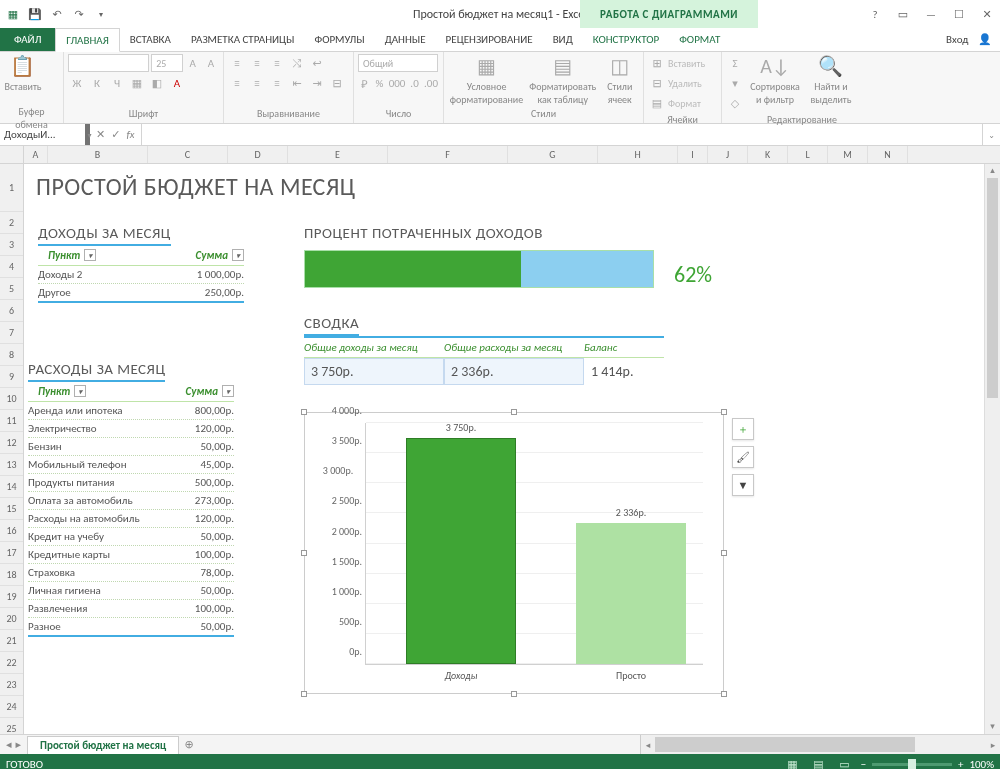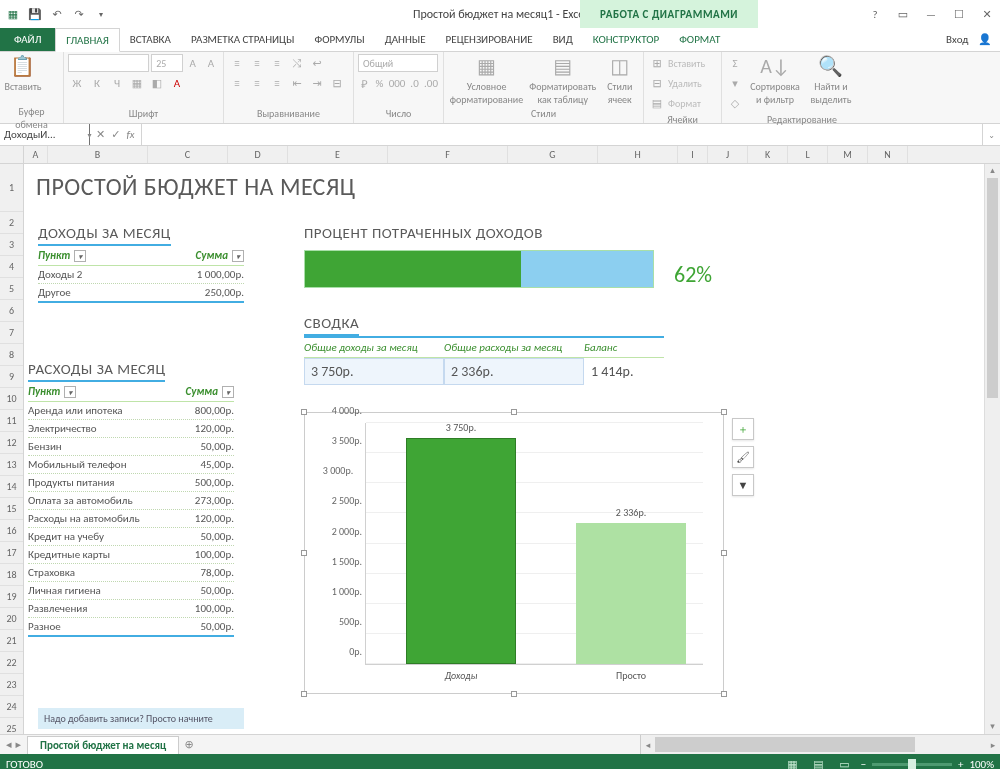--- a/index.html
+++ b/index.html
@@ -29,21 +29,21 @@
 .group-label { text-align: center; font-size: 10px; color: #888; padding: 1px 0; }
 .btn-big { width: 38px; height: 50px; display: flex; flex-direction: column; align-items: center; justify-content: flex-start; color: #888; font-size: 10px; text-align: center; gap: 2px; }
 .btn-big .glyph { font-size: 20px; color: #aaa; }
 .mini { display: flex; flex-direction: column; gap: 2px; }
 .mini-row { display: flex; gap: 2px; align-items: center; }
 .ico-s { width: 18px; height: 18px; border: 1px solid transparent; display: flex; align-items: center; justify-content: center; color: #aaa; font-size: 11px; }
 .combo { height: 18px; border: 1px solid #d0d0d0; background: #fff; font-size: 10px; display: flex; align-items: center; padding: 0 4px; color: #aaa; }
 
 
 .formula-bar { height: 22px; border-bottom: 1px solid #d4d4d4; display: flex; align-items: stretch; }
-.namebox { width: 90px; border-right: 1px solid #737373; display: flex; align-items: center; padding: 0 4px; font-size: 11px; gap: 32px; }
+.namebox { width: 90px; border-right: 5px solid #737373; display: flex; align-items: center; padding: 0 4px; font-size: 11px; gap: 32px; }
 .namebox .dd { margin-left: auto; color: #888; font-size: 8px; }
 .fx-controls { display: flex; align-items: center; padding: 0 6px; gap: 6px; color: #888; border-right: 1px solid #d4d4d4; }
 .fx-input { flex: 1; display: flex; align-items: center; padding: 0 4px; }
 .fx-expand { width: 18px; border-left: 1px solid #d4d4d4; display: flex; align-items: center; justify-content: center; color: #888; font-size: 8px; }
 
 
 .colhdr { height: 18px; display: flex; border-bottom: 1px solid #d4d4d4; background: #f0f0f0; }
 .rowhdr-corner { width: 24px; border-right: 1px solid #d4d4d4; background: #f0f0f0; }
 .col { border-right: 1px solid #e0e0e0; text-align: center; font-size: 10px; color: #666; line-height: 18px; }
 .wA{width:24px}.wB{width:100px}.wC{width:80px}.wD{width:60px}.wE{width:100px}.wF{width:120px}.wG{width:90px}.wH{width:80px}.wI{width:30px}.wJ{width:40px}.wK{width:40px}.wL{width:40px}.wM{width:40px}.wN{width:40px}
@@ -52,21 +52,21 @@
 .sheet { position: relative; height: 570px; overflow: hidden; }
 .rowhdrs { position: absolute; left: 0; top: 0; width: 24px; background: #f0f0f0; border-right: 1px solid #d4d4d4; }
 .rowhdrs div { height: 22px; border-bottom: 1px solid #e0e0e0; text-align: center; font-size: 10px; color: #666; line-height: 22px; }
 .rowhdrs div.tall { height: 48px; line-height: 48px; }
 .cells { position: absolute; left: 24px; top: 0; right: 0; bottom: 0; }
 
 .doc-title { position: absolute; left: 12px; top: 8px; font-size: 24px; font-weight: 300; color: #5a5a5a; letter-spacing: .5px; }
 
 .sect-head { font-size: 15px; font-weight: 400; color: #5a5a5a; border-bottom: 2px solid #42ade2; padding-bottom: 2px; display: inline-block; letter-spacing: .5px; }
 .tbl-hdr { display: flex; border-bottom: 1px solid #bfe4a8; padding: 3px 0; }
-.tbl-hdr .th { color: #3b8f2f; font-style: italic; font-weight: 600; display: flex; align-items: flex-end; gap: 4px; }
+.tbl-hdr .th { color: #3b8f2f; font-style: italic; font-weight: 600; display: flex; align-items: flex-start; gap: 4px; margin-left: 10px; }
 .filter-btn { width: 12px; height: 12px; border: 1px solid #b0b0b0; background: #fff; display: inline-flex; align-items: center; justify-content: center; font-size: 7px; color: #666; }
 .tbl-row { display: flex; border-bottom: 1px dotted #c0d8b0; padding: 2px 0; font-size: 11px; }
 .tbl-row.last { border-bottom: 2px solid #42ade2; }
 .tbl-row .c1 { flex: 1; color: #555; }
 .tbl-row .c2 { width: 80px; text-align: right; color: #555; }
 
 .pct-label { color: #3fa535; font-size: 22px; font-weight: 400; }
 .pct-bar { width: 350px; height: 38px; background: #8ccff0; position: relative; border: 1px solid #a8dfa8; }
 .pct-fill { position: absolute; left: 0; top: 0; bottom: 0; background: #3fa535; }
 
@@ -496,21 +496,20 @@
           <div class="xcat" style="left: 40px; font-style: italic;">Доходы</div>
           <div class="bar bar2" style="height: 58.4%;"></div>
           <div class="bar-label" style="left: 210px; bottom: calc(58.4% + 4px);">2 336р.</div>
           <div class="xcat" style="left: 210px;">Просто</div>
         </div>
     </div>
     <div class="chart-side-btn" style="left:708px;top:254px;color:#3fa535">＋</div>
     <div class="chart-side-btn" style="left:708px;top:282px">🖌</div>
     <div class="chart-side-btn" style="left:708px;top:310px">▼</div>
 
-    <div class="hint-box">Надо добавить записи? Просто начните</div>
   </div>
 
   <div class="vscroll">
     <div class="arr">▴</div>
     <div class="thumb"></div>
     <div class="arr" style="position:absolute;bottom:0;width:100%">▾</div>
   </div>
 </div>
 
 <div class="sheettabs">

